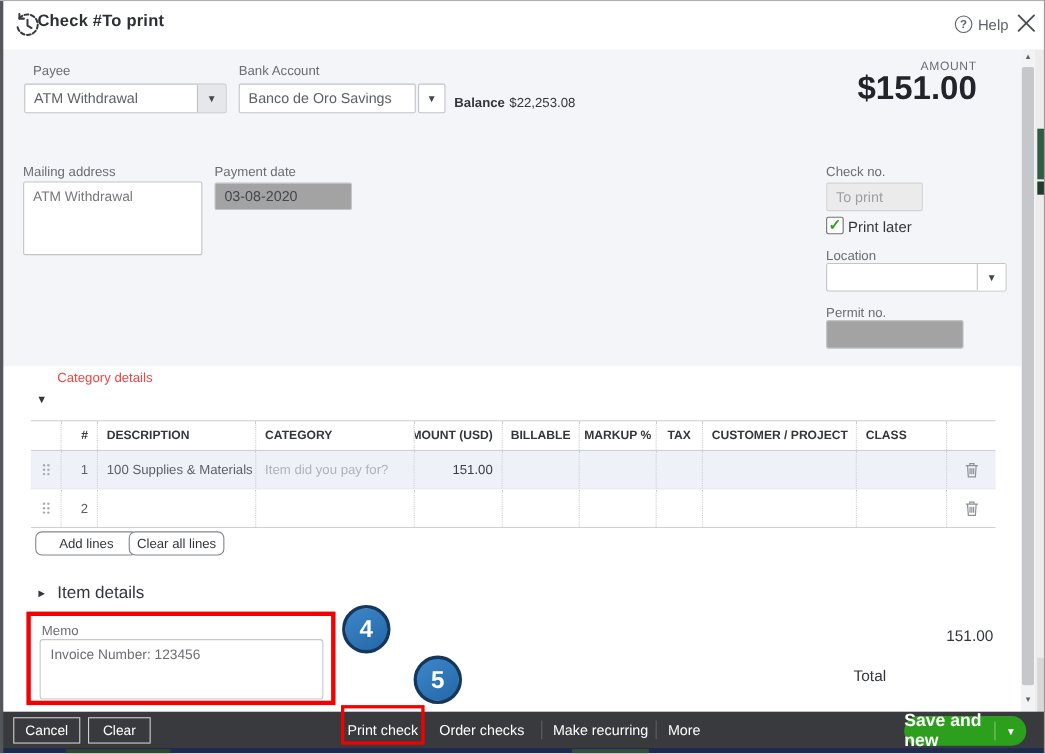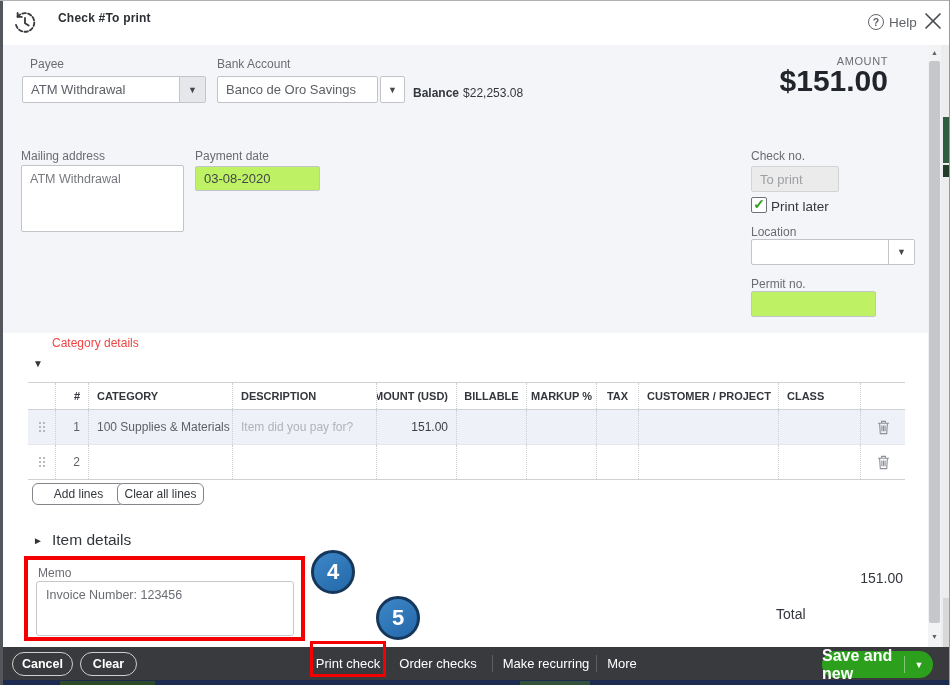--- a/index.html
+++ b/index.html
@@ -14,33 +14,33 @@
   
   .edge-left   { left:0; top:0; width:3px; height:685px; background:#53565a; z-index:60; }
   .edge-top    { left:0; top:0; width:950px; height:1px; background:#b0b0b0; z-index:60; }
   .edge-right  { left:949px; top:0; width:1px; height:685px; background:#9a9a9a; z-index:60; }
   .bottom-strip{ left:0; top:680px; width:950px; height:5px; background:#1d2b50; z-index:55; }
   .bs-patch1 { left:60px; top:681px; width:95px; height:4px; background:#2c4a28; z-index:56; }
   .bs-patch2 { left:520px; top:681px; width:70px; height:4px; background:#32503a; z-index:56; }
 
   
   .titlebar { left:0; top:0; width:950px; height:45px; background:#ffffff; }
-  .title { left:58px; top:11px; font-size:12px; font-weight:bold; color:#2c2f33; letter-spacing:.2px; }
+  .title { left:34px; top:11px; font-size:15px; font-weight:bold; color:#2c2f33; letter-spacing:.2px; }
   .hist-icon { left:12px; top:10px; width:26px; height:26px; }
   .help-wrap { left:868px; top:12px; height:20px; display:flex; align-items:center; gap:5px; cursor:pointer; }
   .help-q { width:16px; height:16px; border:1.4px solid #5f6368; border-radius:50%;
             font-size:10.5px; font-weight:bold; color:#5f6368; display:flex; align-items:center; justify-content:center; }
   .help-txt { font-size:13.5px; color:#5f6368; }
   .close-x { left:922px; top:10px; width:22px; height:22px; cursor:pointer; }
 
   
   .band { left:0; top:45px; width:941px; height:288px; background:#f4f5f8; }
 
   .lbl { font-size:12px; color:#6b6c72; }
-  .inp { background:#bef264; border:1px solid #c1c4c8; border-radius:2px; font-size:13px; color:#5d6066;
+  .inp { background:#a3a3a3; border:1px solid #c1c4c8; border-radius:2px; font-size:13px; color:#5d6066;
          display:flex; align-items:center; padding:0 8px; }
   .combo { background:#fff; border:1px solid #c1c4c8; border-radius:2px; display:flex; }
   .combo .val { flex:1; font-size:13px; color:#5d6066; display:flex; align-items:center; padding:0 8px; }
   .combo .btn { width:26px; border-left:1px solid #c1c4c8; background:#e5e7ea;
                 display:flex; align-items:center; justify-content:center; font-size:9px; color:#43464b; cursor:pointer; }
   .combo .btn.white { background:#fff; }
   .arrow-btn { background:#fff; border:1px solid #c1c4c8; border-radius:2px; display:flex;
                align-items:center; justify-content:center; font-size:9px; color:#43464b; cursor:pointer; }
 
   .payee-lbl { left:30px; top:57px; }
@@ -100,22 +100,22 @@
 
   
   .memo-lbl { left:38px; top:566px; }
   .memo-area { left:36px; top:581px; width:258px; height:55px; background:#fff; border:1px solid #c6c8cc;
                border-radius:3px; font-size:12.5px; color:#6b6d72; padding:6px 9px; }
   .total-lbl { left:776px; top:570px; font-size:14px; color:#33363b;margin-top:36px; }
   .total-val { left:803px; top:570px; width:100px; text-align:right; font-size:14px; color:#33363b; }
 
   
   .footer { left:0; top:647px; width:950px; height:33px; background:#393a3d; z-index:10; }
-  .pill { position:absolute; top:5px; height:24px; border:1px solid #cfcfcf; border-radius:12px; background:transparent;
-          color:#fff; font-size:12.5px; font-weight:bold; display:flex; align-items:center; justify-content:center; cursor:pointer; }
+  .pill { position:absolute; top:5px; height:24px; border:1px solid #cfcfcf; border-radius:0; background:transparent;
+          color:#fff; font-size:12.5px; font-weight:normal; display:flex; align-items:center; justify-content:center; cursor:pointer; }
   .cancel { left:12px; width:61px; }
   .clear { left:80px; width:57px; }
   .ftxt { position:absolute; top:0; height:33px; display:flex; align-items:center; justify-content:center;
           color:#fff; font-size:13px; cursor:pointer; }
   .f-print { left:310px; width:76px; }
   .f-order { left:398px; width:80px; }
   .f-recur { left:502px; width:88px; }
   .f-more { left:598px; width:48px; }
   .fdiv { position:absolute; top:8px; width:1px; height:17px; background:#5f6063; }
   .fdiv1 { left:492px; } .fdiv2 { left:596px; }
@@ -214,22 +214,22 @@
   <div class="abs lbl permit-lbl">Permit no.</div>
   <div class="abs inp permit-inp"></div>
 
   <div class="abs tri cat-tri">▼</div>
   <div class="abs cat-title">Category details</div>
 
   <div class="abs table">
     <div class="trow thead">
       <div class="tc first"></div>
       <div class="tc r">#</div>
+      <div class="tc">DESCRIPTION</div>
       <div class="tc">CATEGORY</div>
-      <div class="tc">DESCRIPTION</div>
       <div class="tc r">AMOUNT (USD)</div>
       <div class="tc c">BILLABLE</div>
       <div class="tc c">MARKUP %</div>
       <div class="tc c">TAX</div>
       <div class="tc">CUSTOMER / PROJECT</div>
       <div class="tc">CLASS</div>
       <div class="tc"></div>
     </div>
 
     <div class="trow tbody1">

